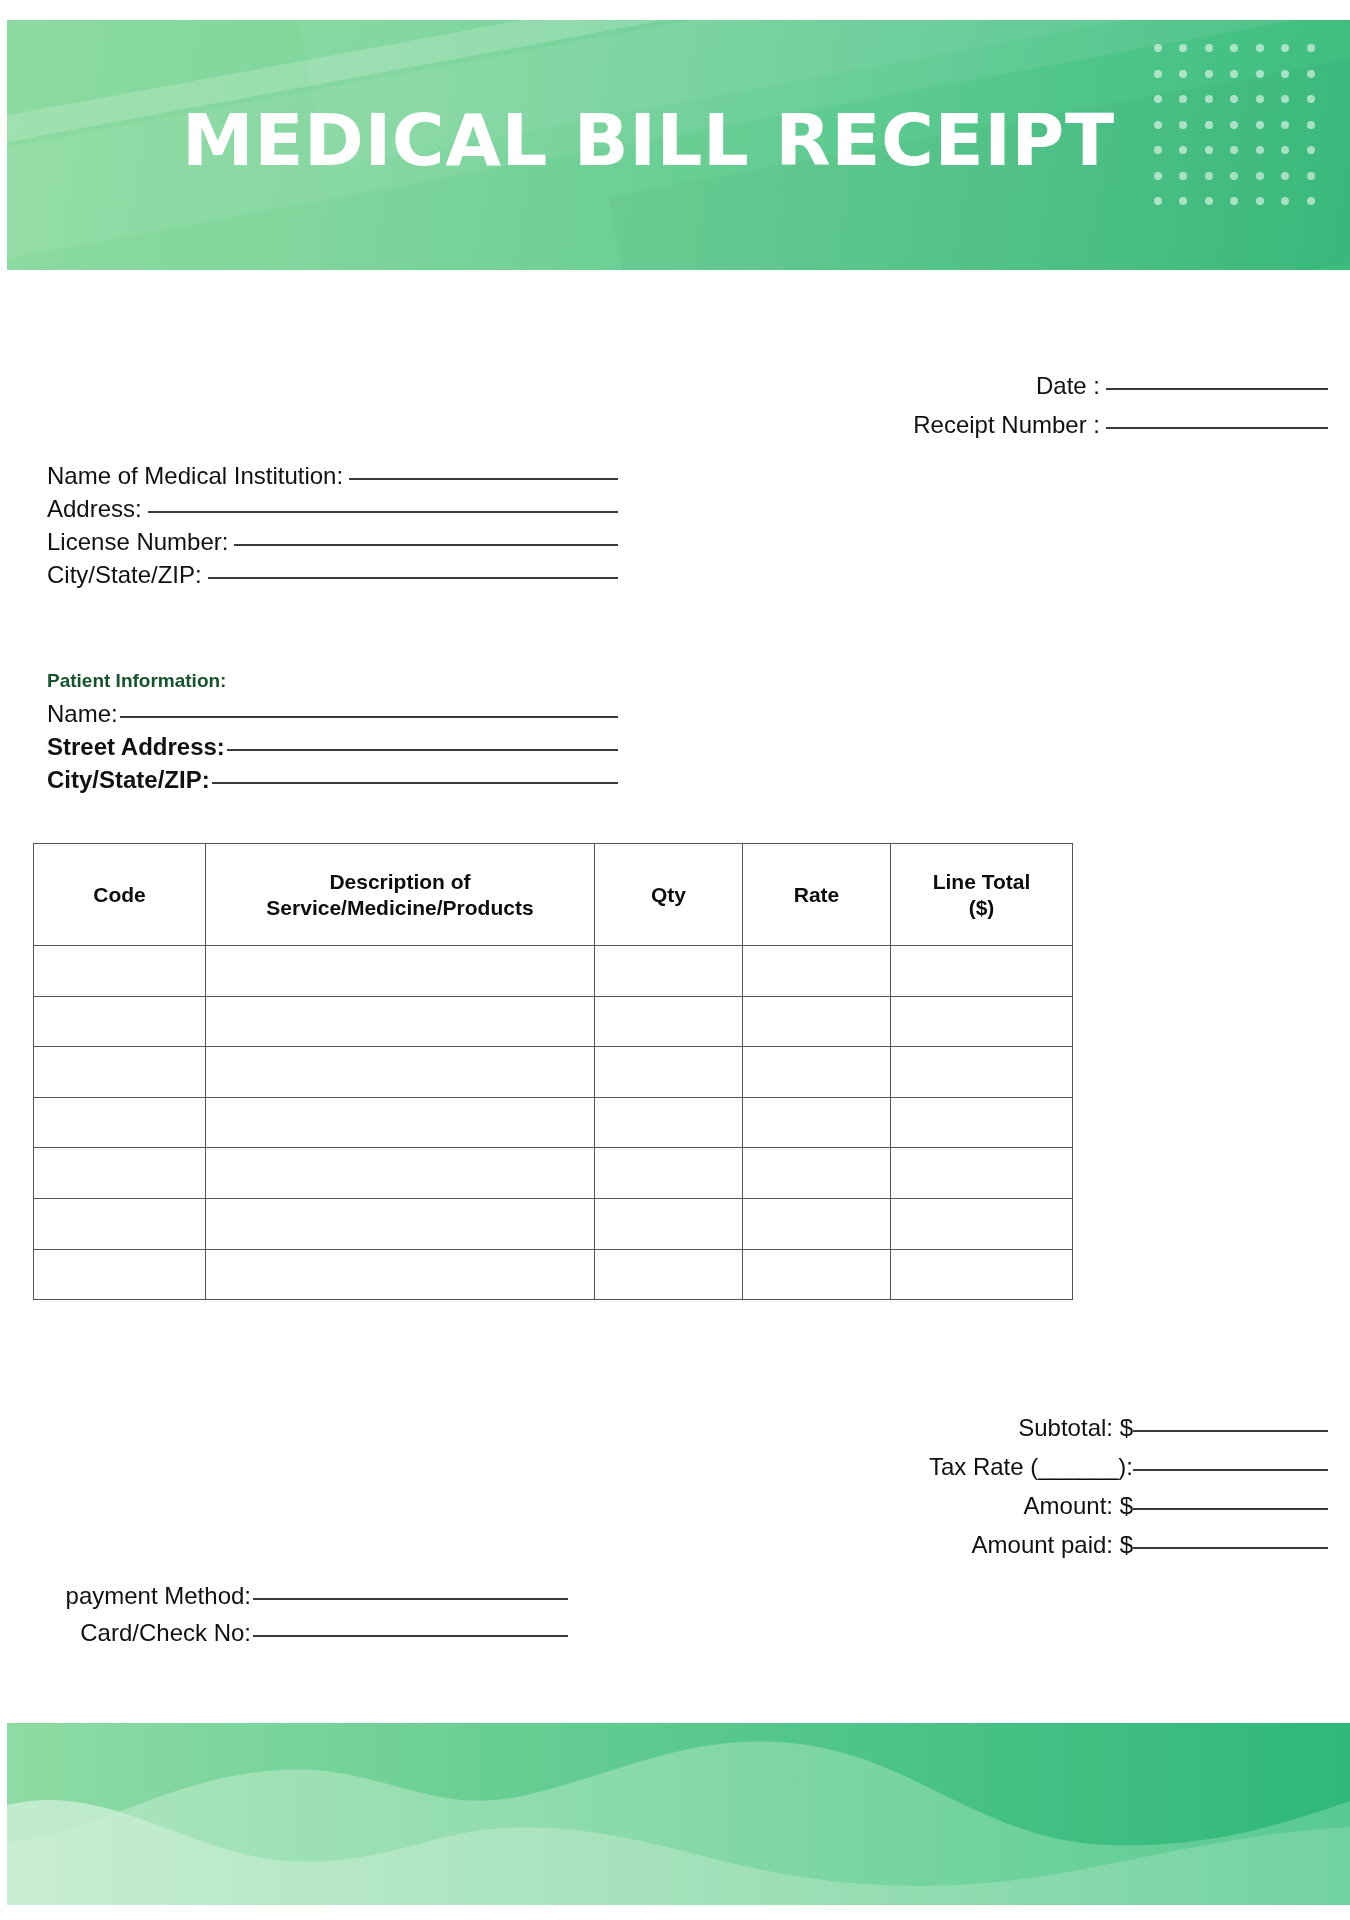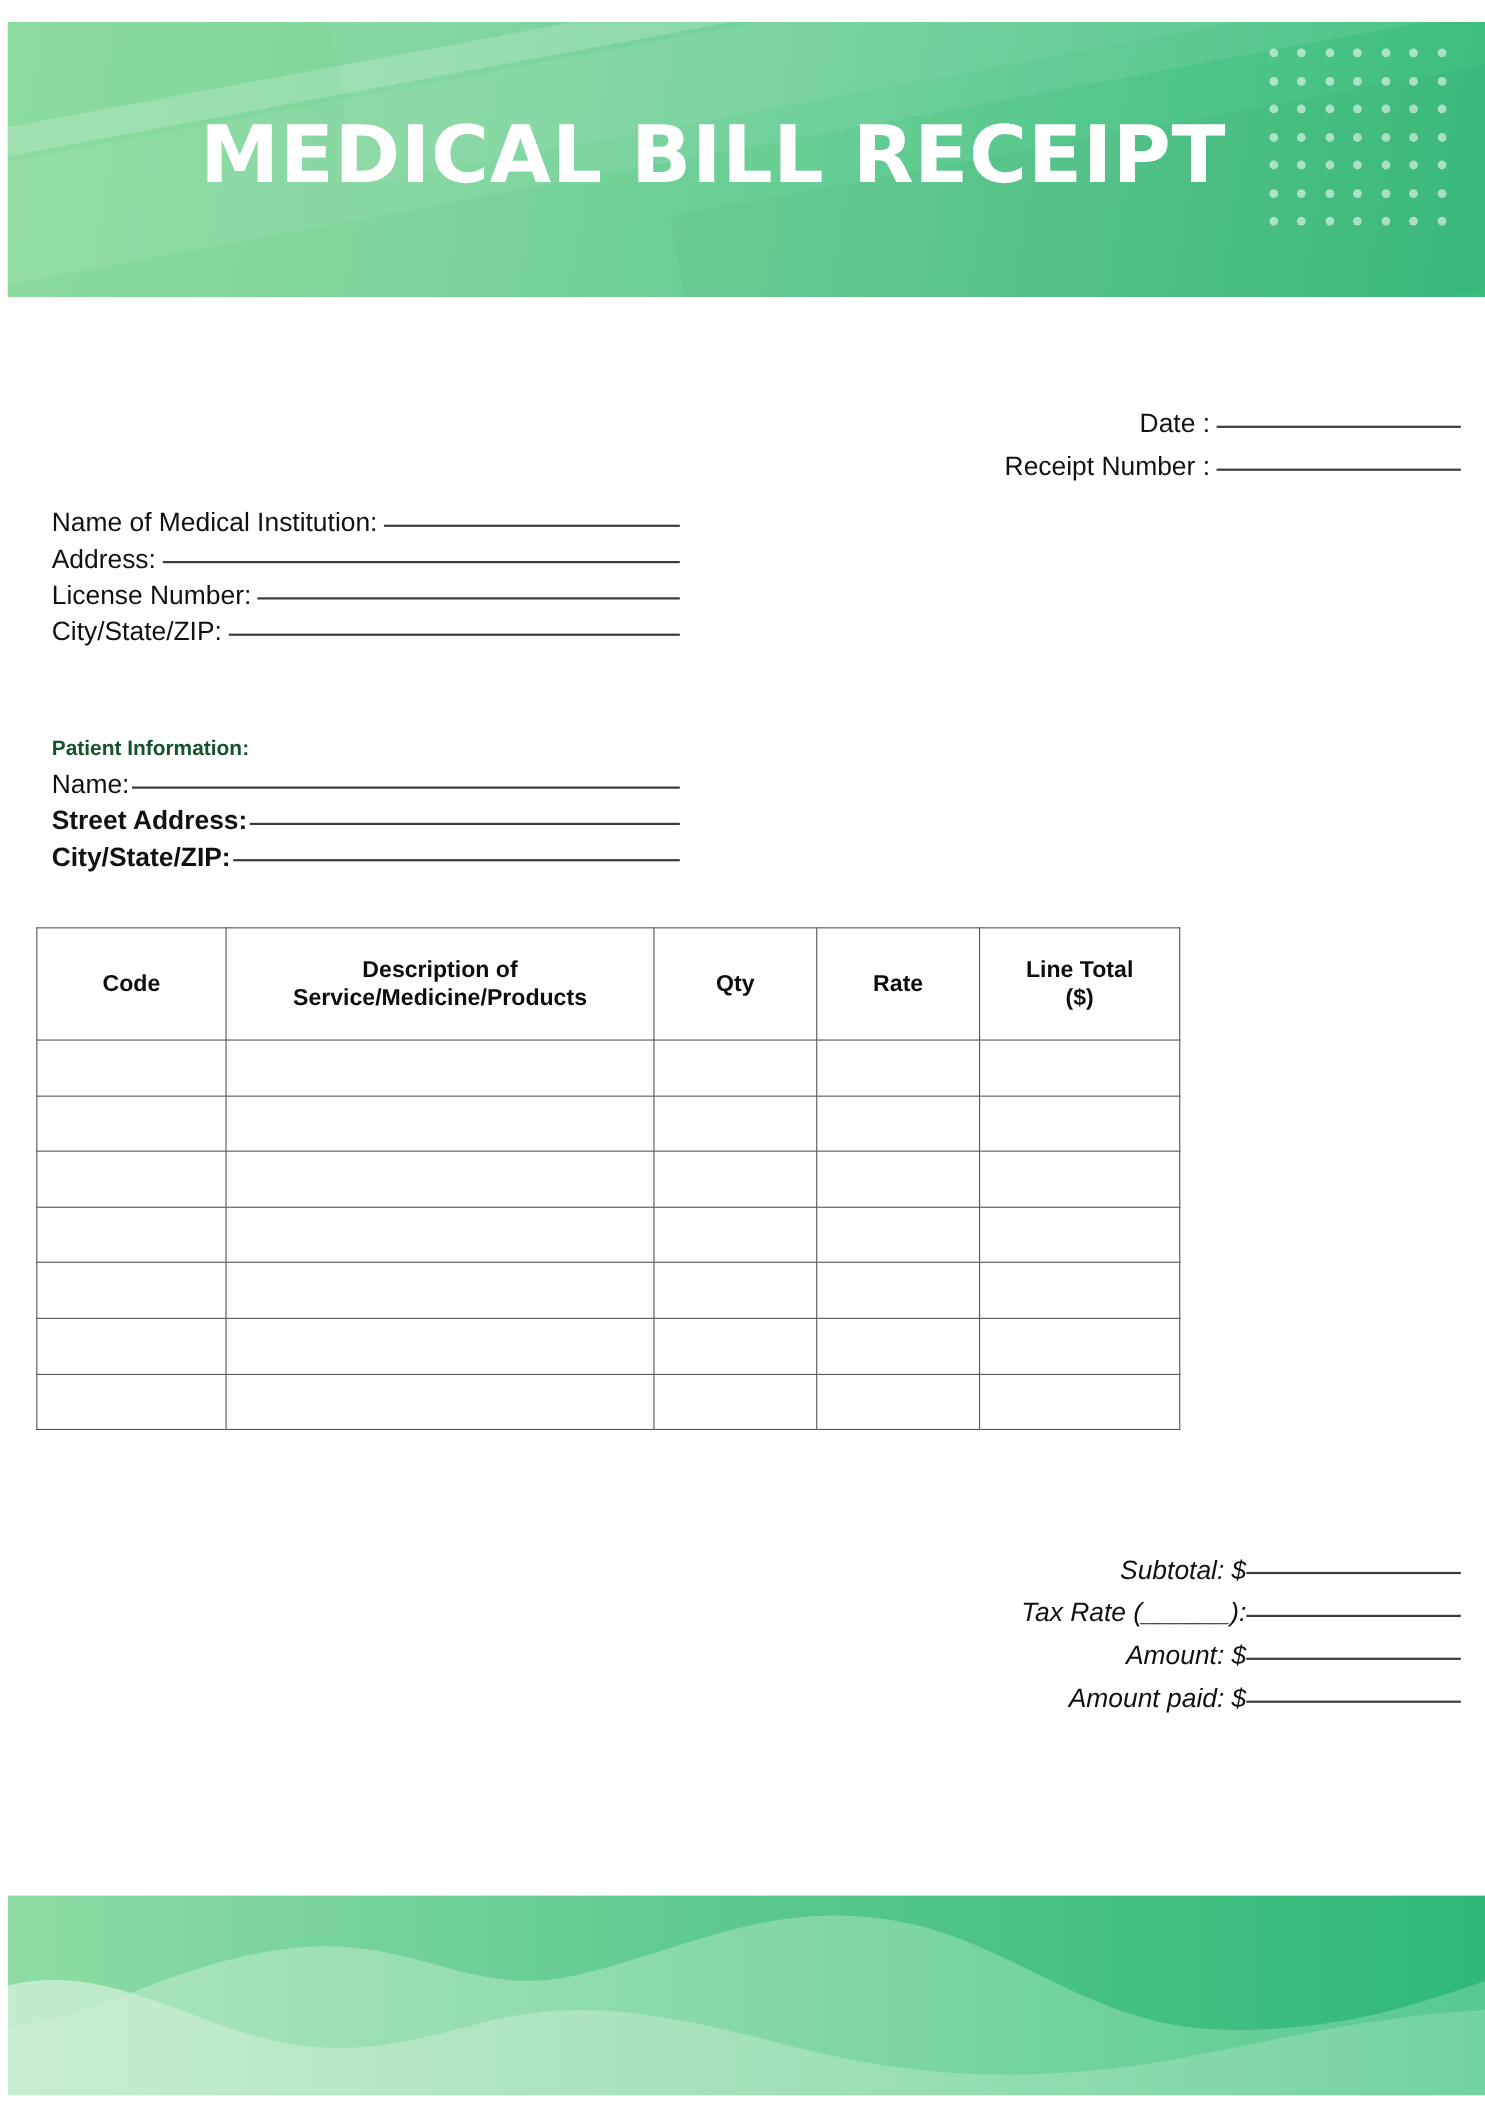--- a/index.html
+++ b/index.html
@@ -171,21 +171,20 @@
   .col-qty         { width: 148px; }
   .col-rate        { width: 148px; }
   .col-linetotal   { width: 182px; }
 
   
   .totals-block {
     position: absolute;
     left: 600px;
     top: 1412px;
     width: 728px;
-    font-style: italic;
   }
   .totals-block .field-row { justify-content: flex-end; }
   .totals-block .field-row + .field-row { margin-top: 8px; }
   .totals-block .rule { flex: 0 0 195px; max-width: 195px; margin-left: 0; }
 
   
   .payment-block {
     position: absolute;
     left: 55px;
     top: 1580px;
@@ -406,20 +405,30 @@
     <div class="field-row">
       <span class="field-label">Amount: $</span>
       <span class="rule"></span>
     </div>
     <div class="field-row">
       <span class="field-label">Amount paid: $</span>
       <span class="rule"></span>
     </div>
   </div>
 
+  <div class="payment-block">
+    <div class="field-row">
+      <span class="field-label">payment Method:</span>
+      <span class="rule"></span>
+    </div>
+    <div class="field-row">
+      <span class="field-label">Card/Check No:</span>
+      <span class="rule"></span>
+    </div>
+  </div>
 
   <div class="footer-waves">
     <svg viewBox="0 0 1343 182" preserveAspectRatio="none">
       <defs>
         <linearGradient id="gA" x1="0" y1="0" x2="1" y2="0">
           <stop offset="0" stop-color="#8edca4"></stop>
           <stop offset="0.55" stop-color="#56c78c"></stop>
           <stop offset="1" stop-color="#2fb878"></stop>
         </linearGradient>
         <linearGradient id="gB" x1="0" y1="0" x2="1" y2="0">

